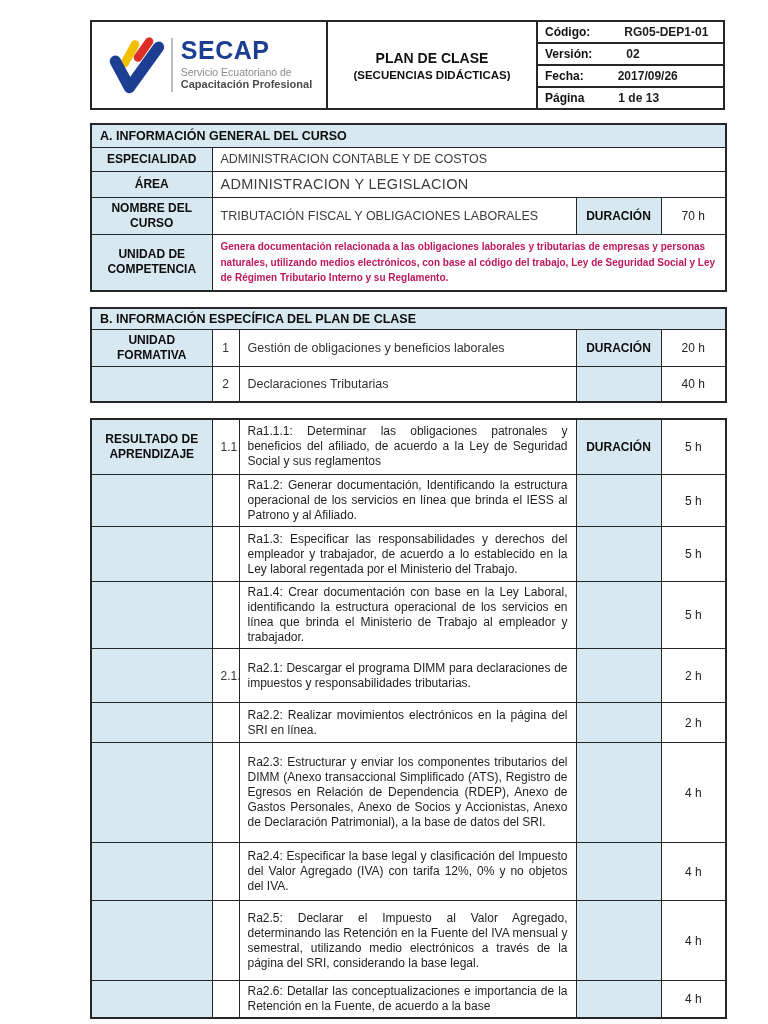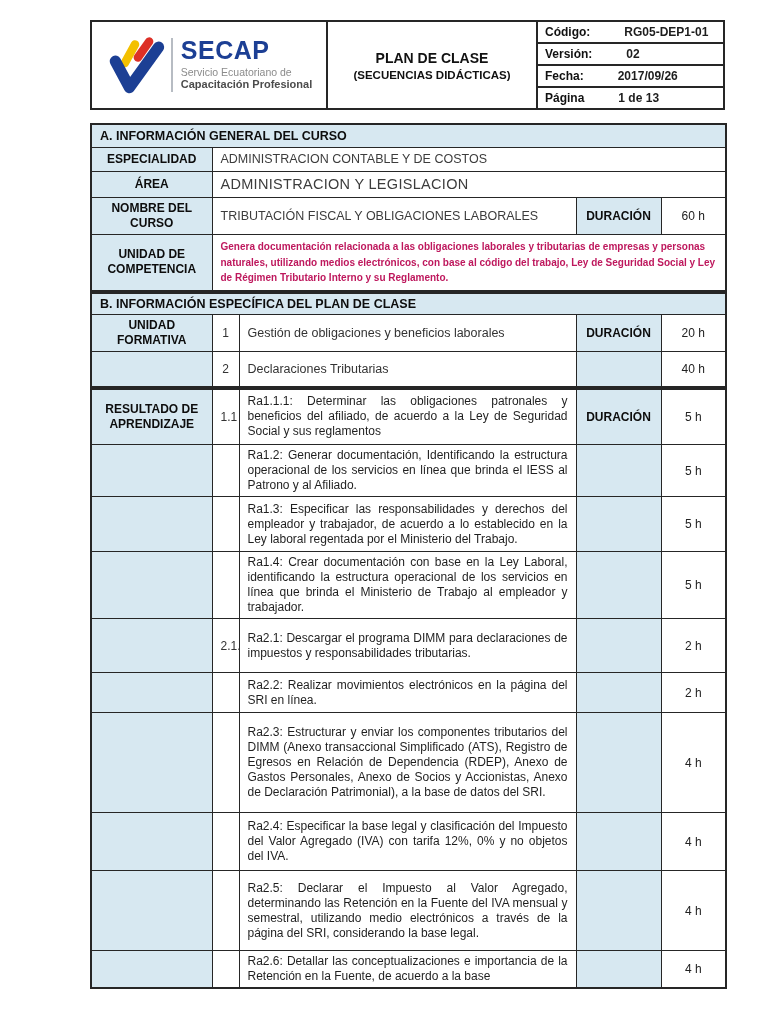--- a/index.html
+++ b/index.html
@@ -28,21 +28,21 @@
   .doc-subtitle { font-size: 11.5px; font-weight: bold; color: #111; margin-top: 3px; }
   .meta-cell { flex: 1; display: flex; flex-direction: column; }
   .meta-row { flex: 1; display: flex; align-items: center; padding: 0 7px; border-top: 2px solid #262626; gap: 30px; }
   .meta-row:first-child { border-top: none; }
   .meta-label { font-size: 12px; font-weight: bold; color: #111; margin-right: 4px; white-space: nowrap; }
   .meta-value { font-size: 12px; font-weight: bold; color: #1d1d1d; white-space: nowrap; }
 
   
   table.tbl {
     border-collapse: collapse; table-layout: fixed; width: 635px;
-    margin-bottom: 0; border: 2px solid #262626; background: #fff;
+    margin-bottom: 15px; border: 2px solid #262626; background: #fff;
   }
   table.tbl td { border: 1.5px solid #262626; padding: 3px 8px; vertical-align: middle; }
   .sec-title { background: #d7e8f1; font-weight: bold; font-size: 12.5px; color: #0d0d0d; padding: 4px 7px; }
   .lbl { background: #d7e8f1; font-weight: bold; font-size: 12px; color: #0d0d0d; text-align: center; line-height: 1.25; padding: 3px 4px; }
   .blue { background: #d7e8f1; }
   .num { text-align: center; font-size: 12px; color: #333; padding: 3px 2px; }
   .val { font-size: 12.5px; color: #3c3c3c; padding: 4px 9px; }
   .val-big { font-size: 14.5px; letter-spacing: .3px; }
   .comp { font-size: 10px; font-weight: bold; color: #be185d; line-height: 15.5px; padding: 5px 9px; text-align: left; }
   .dur { background: #d7e8f1; font-weight: bold; font-size: 12px; color: #0d0d0d; text-align: center; }
@@ -110,21 +110,21 @@
       <td colspan="4" class="val">ADMINISTRACION CONTABLE Y DE COSTOS</td>
     </tr>
     <tr style="height:26px">
       <td class="lbl">ÁREA</td>
       <td colspan="4" class="val val-big">ADMINISTRACION Y LEGISLACION</td>
     </tr>
     <tr style="height:30px">
       <td class="lbl">NOMBRE DEL CURSO</td>
       <td colspan="2" class="val">TRIBUTACIÓN FISCAL Y OBLIGACIONES LABORALES</td>
       <td class="dur">DURACIÓN</td>
-      <td class="hours">60 h</td>
+      <td class="hours">70 h</td>
     </tr>
     <tr style="height:57px">
       <td class="lbl">UNIDAD DE COMPETENCIA</td>
       <td colspan="4" class="comp">Genera documentación  relacionada a las obligaciones laborales y tributarias de empresas y personas naturales, utilizando medios electrónicos, con base al código del trabajo, Ley de Seguridad Social y Ley de Régimen Tributario Interno y su Reglamento.</td>
     </tr>
   </tbody>
     </table>
 
   <table class="tbl">
     <colgroup>

